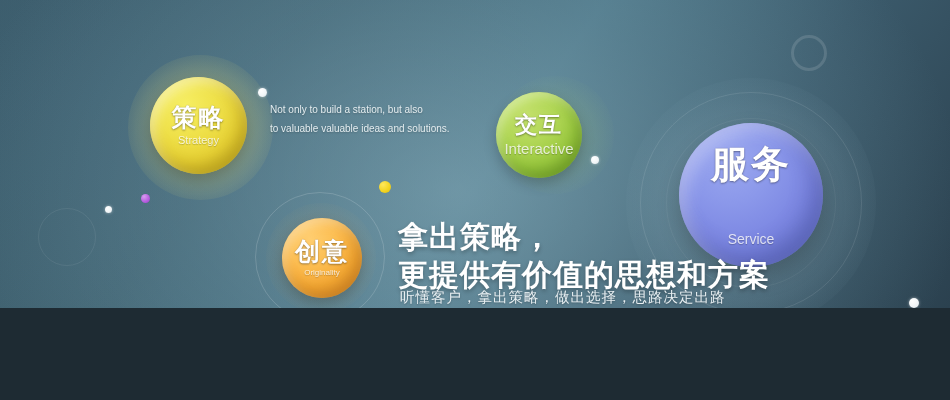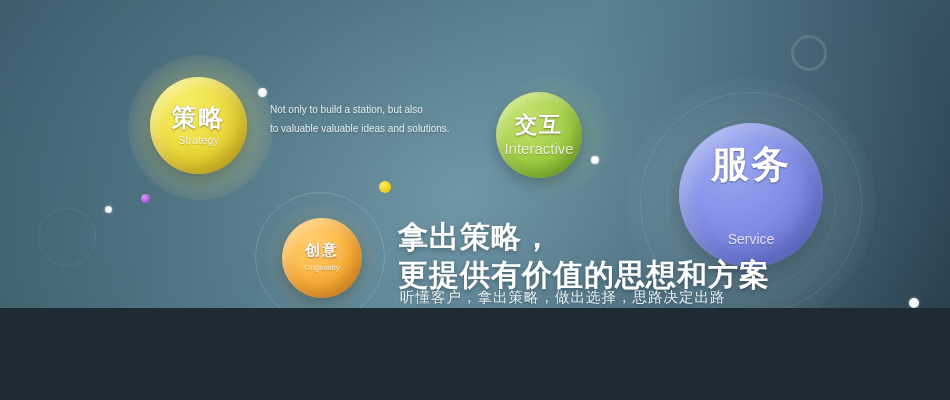--- a/index.html
+++ b/index.html
@@ -94,21 +94,21 @@
   }
   #sphere-interactive .cn { font-size: 22px; }
   #sphere-interactive .en { font-size: 15px; }
 
   
   #sphere-originality {
     left: 282px; top: 218px; width: 80px; height: 80px;
     background: radial-gradient(circle at 35% 26%, #ffce70 0%, #fcbe52 33%, #f5a833 62%, #e4922a 88%, #d28224 100%);
     box-shadow: inset -5px -7px 14px rgba(130,75,10,0.32), inset 4px 5px 10px rgba(255,240,205,0.50), 0 6px 13px rgba(0,0,0,0.20);
   }
-  #sphere-originality .cn { font-size: 15px; font-family: Liberation Mono, monospace; }
+  #sphere-originality .cn { font-size: 25px; }
   #sphere-originality .en { font-size: 8px; }
 
   
   #sphere-service {
     left: 679px; top: 123px; width: 144px; height: 144px;
     background: radial-gradient(circle at 36% 26%, #9aa7ef 0%, #8b98ea 30%, #7b86e2 60%, #6c78d6 86%, #6270c9 100%);
     box-shadow: inset -9px -11px 22px rgba(40,48,110,0.32), inset 7px 8px 16px rgba(230,235,255,0.45), 0 10px 22px rgba(0,0,0,0.22);
     gap: 41px;
   }
   #sphere-service .cn { font-size: 38px; }

